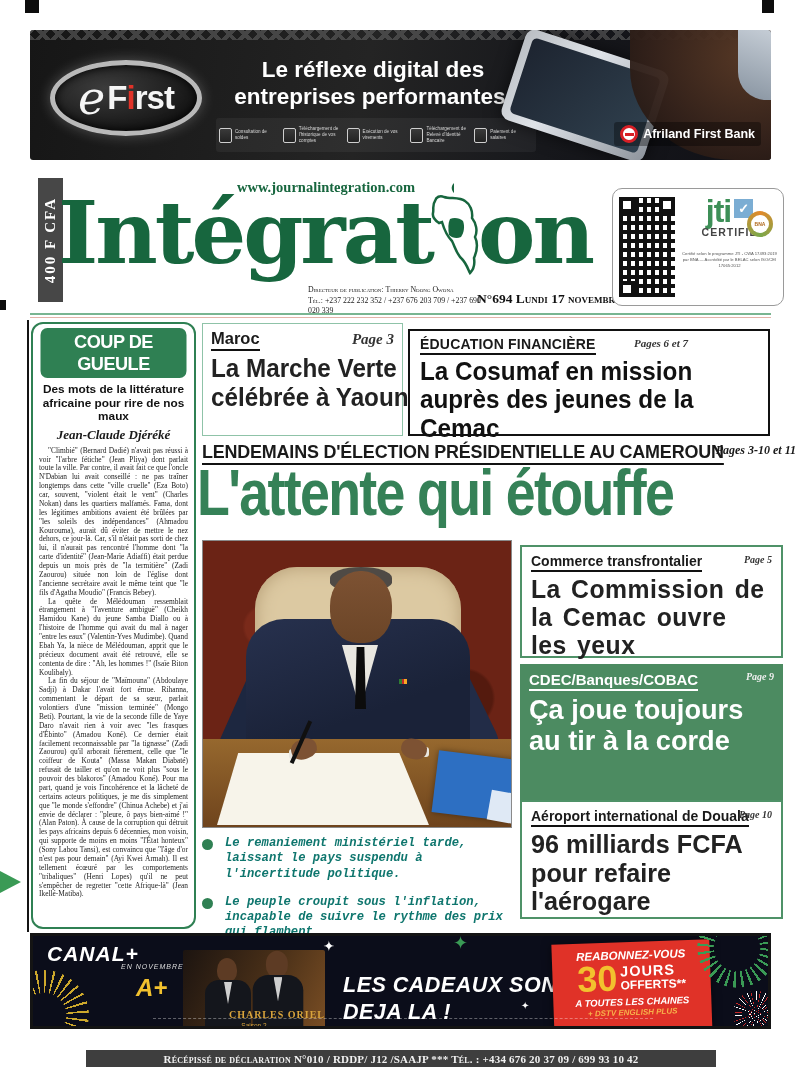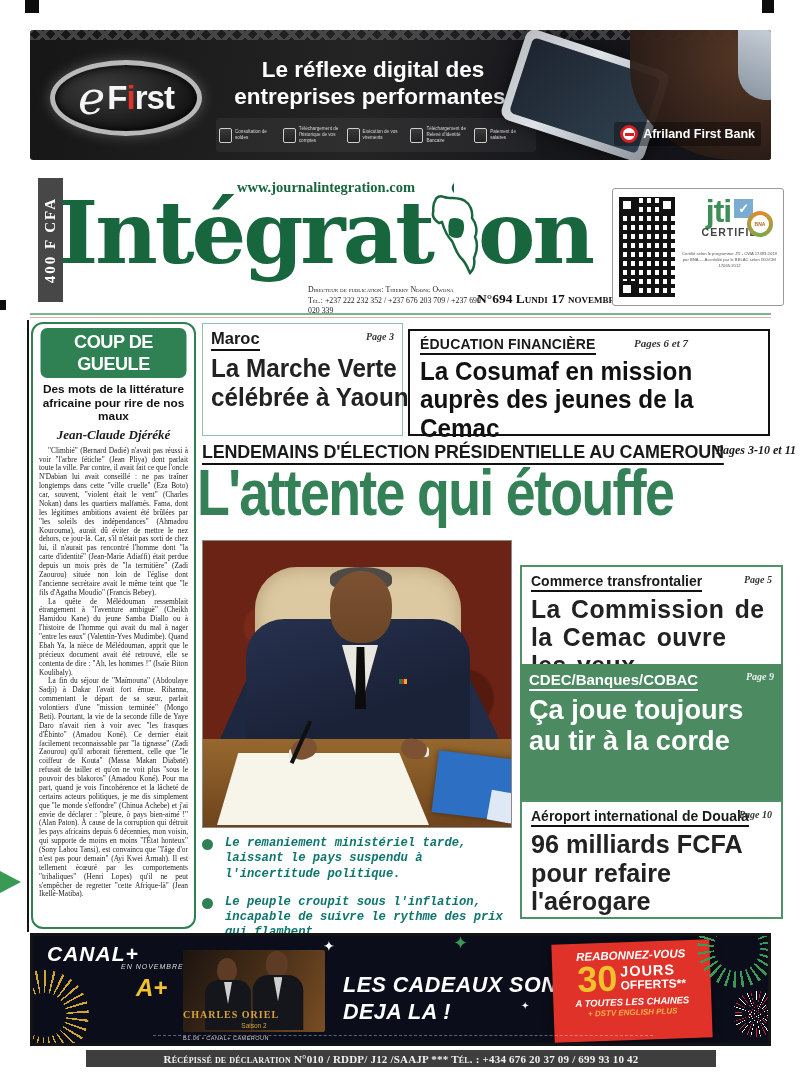--- a/index.html
+++ b/index.html
@@ -65,21 +65,21 @@
     font-family:"DejaVu Serif", serif; font-weight:bold; font-size:86px; line-height:130px;
     letter-spacing:-3px; white-space:nowrap; }
   #logo .africa { display:inline-block; width:50px; height:100px; vertical-align:-18px; margin:0 -2px; }
   #masthead-tagline { left:35px; top:284px; font-family:"Liberation Serif", serif;
     font-weight:bold; font-size:16.5px; letter-spacing:.3px; color:#111; }
   #masthead-director { left:308px; top:285px; width:185px; font-family:"Liberation Serif", serif;
     font-size:7.8px; color:#222; line-height:1.35; font-variant:small-caps; }
   #masthead-issue { left:477px; top:291px; font-family:"Liberation Serif", serif;
     font-weight:bold; font-size:13.5px; font-variant:small-caps; color:#111; }
   #jti-box { left:612px; top:188px; width:172px; height:118px; background:#fff;
-    border:1px solid #9a9a9a; border-radius:3px; display:flex; padding:8px 6px; gap:7px; }
+    border:1px solid #9a9a9a; border-radius:10px; display:flex; padding:8px 6px; gap:7px; }
   #qr { width:56px; height:100px; background:
       repeating-linear-gradient(90deg,#111 0 4px,transparent 4px 8px),
       repeating-linear-gradient(0deg,#111 0 4px,#fff 4px 9px); position:relative; flex:none; }
   .qr-eye { position:absolute; width:16px; height:16px; border:4px solid #111; background:#fff; }
   #jti-right { flex:1; display:flex; flex-direction:column; align-items:center; }
   #jti-row { display:flex; align-items:flex-start; gap:3px; margin-top:2px; }
   #jti-word { color:#3d8f57; font-weight:bold; font-size:32px; line-height:.8; letter-spacing:-1px; }
   #jti-check { width:19px; height:19px; background:#7badd3; color:#fff; font-size:13px; font-weight:bold;
     display:flex; align-items:center; justify-content:center; }
   #jti-cert { font-weight:bold; font-size:10.5px; letter-spacing:1px; color:#444; margin-top:1px; }
@@ -105,21 +105,21 @@
   #coup-author { text-align:center; font-family:"Liberation Serif", serif; font-style:italic; font-weight:bold;
     font-size:13px; margin:3px 0 4px; }
   #coup-body p { font-family:"Liberation Serif", serif; font-size:7.4px; line-height:1.2;
     text-align:justify; color:#222; text-indent:9px; }
 
   
   .kicker { font-weight:bold; border-bottom:2px solid #111; display:inline-block; padding-bottom:1px; }
   .pageref { font-family:"Liberation Serif", serif; font-style:italic; font-weight:bold; color:#333; }
   #maroc-box { left:202px; top:323px; width:201px; height:113px; border:1px solid #8fc3a8; padding:5px 8px 0; background:#fff; }
   #maroc-box .kicker { font-size:16.5px; }
-  #maroc-box .pageref { position:absolute; right:8px; top:7px; font-size:10px; }
+  #maroc-box .pageref { position:absolute; right:8px; top:7px; font-size:15px; }
   #maroc-box h2 { font-size:25.5px; line-height:1.12; color:#222; margin-top:3px;
     transform:scaleX(.95); transform-origin:left; white-space:nowrap; }
   #edu-box { left:408px; top:329px; width:362px; height:107px; border:2px solid #111; padding:4px 10px 0; background:#fff; }
   #edu-box .kicker { font-size:14px; letter-spacing:.2px; }
   #edu-box .pageref { position:absolute; right:80px; top:6px; font-size:11px; }
   #edu-box h2 { font-size:25px; line-height:1.13; color:#111; margin-top:2px;
     transform:scaleX(.97); transform-origin:left; }
 
   
   #lead-kicker-row { left:202px; top:441px; width:597px; }
@@ -174,47 +174,47 @@
   .cap .dot { width:11px; height:11px; border-radius:50%; background:#2f8053; flex:none; margin-top:3px; }
   .cap .ctext { font-family:Liberation Mono, monospace; font-style:italic; font-weight:bold;
     font-size:12.2px; line-height:1.25; color:#0f766e; }
 
   
   .rbox { left:520px; width:263px; background:#fff; border:2px solid #4f9268; padding:5px 9px 0; }
   .rbox .kicker { font-size:14px; }
   .rbox .pageref { position:absolute; right:9px; top:7px; font-size:10px; }
   .rbox h2 { font-size:25.5px; line-height:1.1; color:#222; margin-top:3px;
     transform:scaleX(.97); transform-origin:left; }
-  #rbox1 { top:545px; height:113px;margin-top:20px; }
+  #rbox1 { top:545px; height:113px; }
   #rbox1 h2 { letter-spacing:.5px; word-spacing:3px; }
   #rbox2 { top:664px; height:146px; background:#4c8b61; border:none; color:#fff; padding-top:7px; }
   #rbox2 .kicker { color:#fff; border-bottom-color:#fff; font-size:15px; }
   #rbox2 .pageref { color:#f0f0f0; }
   #rbox2 h2 { color:#fff; font-size:28px; line-height:1.12; }
   #rbox3 { top:800px; height:119px; }
   #rbox3 h2 { font-size:26px; }
 
   
-  #canal-ad { left:30px; top:933px; width:741px; height:113px; background:#0b0d1a;
+  #canal-ad { left:30px; top:933px; width:741px; height:96px; background:#0b0d1a;
     border:3px solid #141414; overflow:hidden; }
   #canal-logo { position:absolute; left:14px; top:6px; color:#fff; font-weight:bold;
     font-size:21px; letter-spacing:1px; font-style:italic; }
   #fan { position:absolute; left:-34px; top:34px; width:90px; height:90px; border-radius:50%;
     background:repeating-conic-gradient(#e3b92e 0 3deg, transparent 3deg 12deg); opacity:.9;
     -webkit-mask:radial-gradient(circle, transparent 34%, #000 36% 72%, transparent 74%);
     mask:radial-gradient(circle, transparent 34%, #000 36% 72%, transparent 74%); }
   #canal-when { position:absolute; left:88px; top:27px; color:#ddd; font-style:italic; font-size:7px; letter-spacing:1px; }
   #aplus { position:absolute; left:103px; top:38px; color:#f2c12e; font-weight:bold; font-style:italic; font-size:24px; }
   #poster { position:absolute; left:150px; top:14px; width:142px; height:82px;
     background:linear-gradient(115deg,#1c1410 0%,#4a3018 55%,#7a4e24 100%); border-radius:2px; overflow:hidden; }
   .man { position:absolute; width:46px; height:70px; }
   .man .mhead { position:absolute; left:12px; top:2px; width:20px; height:24px; background:#5d3b24; border-radius:50% 50% 42% 42%; }
   .man .mbody { position:absolute; left:0; top:24px; width:46px; height:50px; background:#14161c; border-radius:14px 14px 0 0; }
   .man .mshirt { position:absolute; left:19px; top:26px; width:8px; height:22px; background:#cfcfcf; clip-path:polygon(0 0,100% 0,50% 100%); }
-  #poster-title { position:absolute; left:0; bottom:12px; width:100%; text-align:left;
+  #poster-title { position:absolute; left:0; bottom:12px; width:100%; text-align:right;
     color:#d9a43c; font-family:"Liberation Serif", serif; font-weight:bold; font-size:10px; letter-spacing:1px; }
   #poster-sub { position:absolute; left:0; bottom:3px; width:100%; text-align:center; color:#d9a43c; font-size:6.5px; }
   #canal-social { position:absolute; left:150px; top:99px; color:#cfcfcf; font-size:5.5px; letter-spacing:.5px; }
   #canal-msg { position:absolute; left:310px; top:36px; color:#fff; font-weight:bold; font-style:italic;
     font-size:21.5px; line-height:1.25; letter-spacing:.5px; }
   .spark { position:absolute; color:#fff; font-size:14px; }
   .spark.green { color:#3a9a55; font-size:18px; }
   #promo { position:absolute; left:520px; top:6px; width:158px; height:98px; background:#e03228;
     transform:rotate(-2deg); padding:7px 6px 0; text-align:center; box-shadow:0 0 10px rgba(0,0,0,.5); }
   #promo-l1 { color:#fff; font-weight:bold; font-style:italic; font-size:11.5px; }

